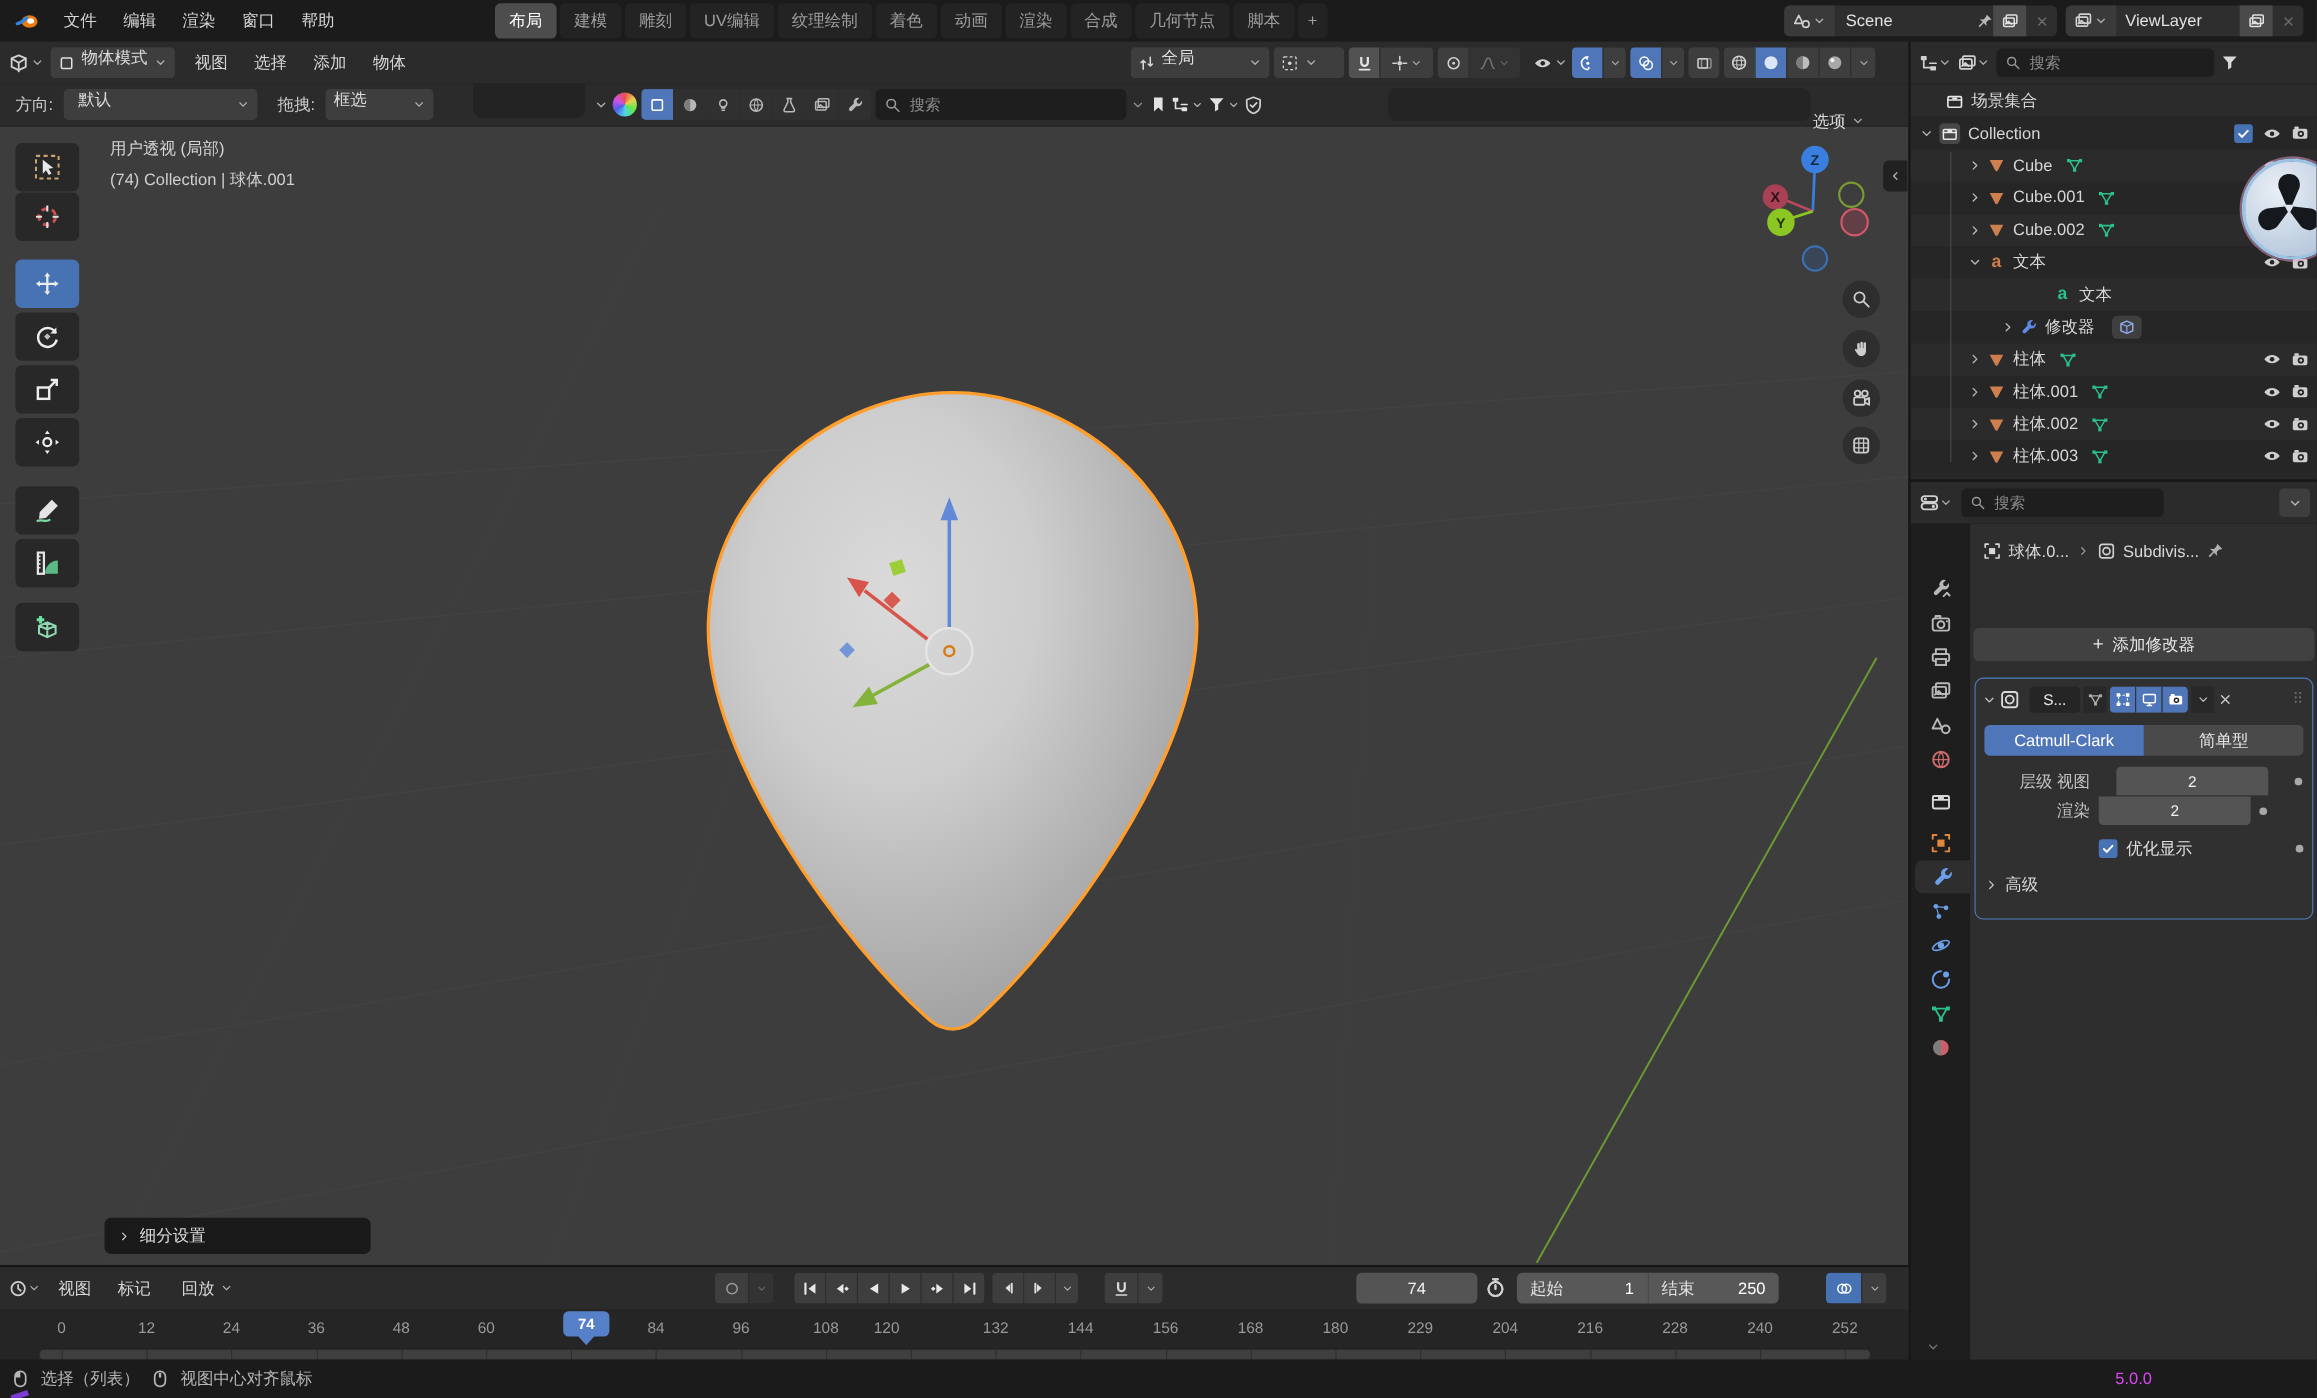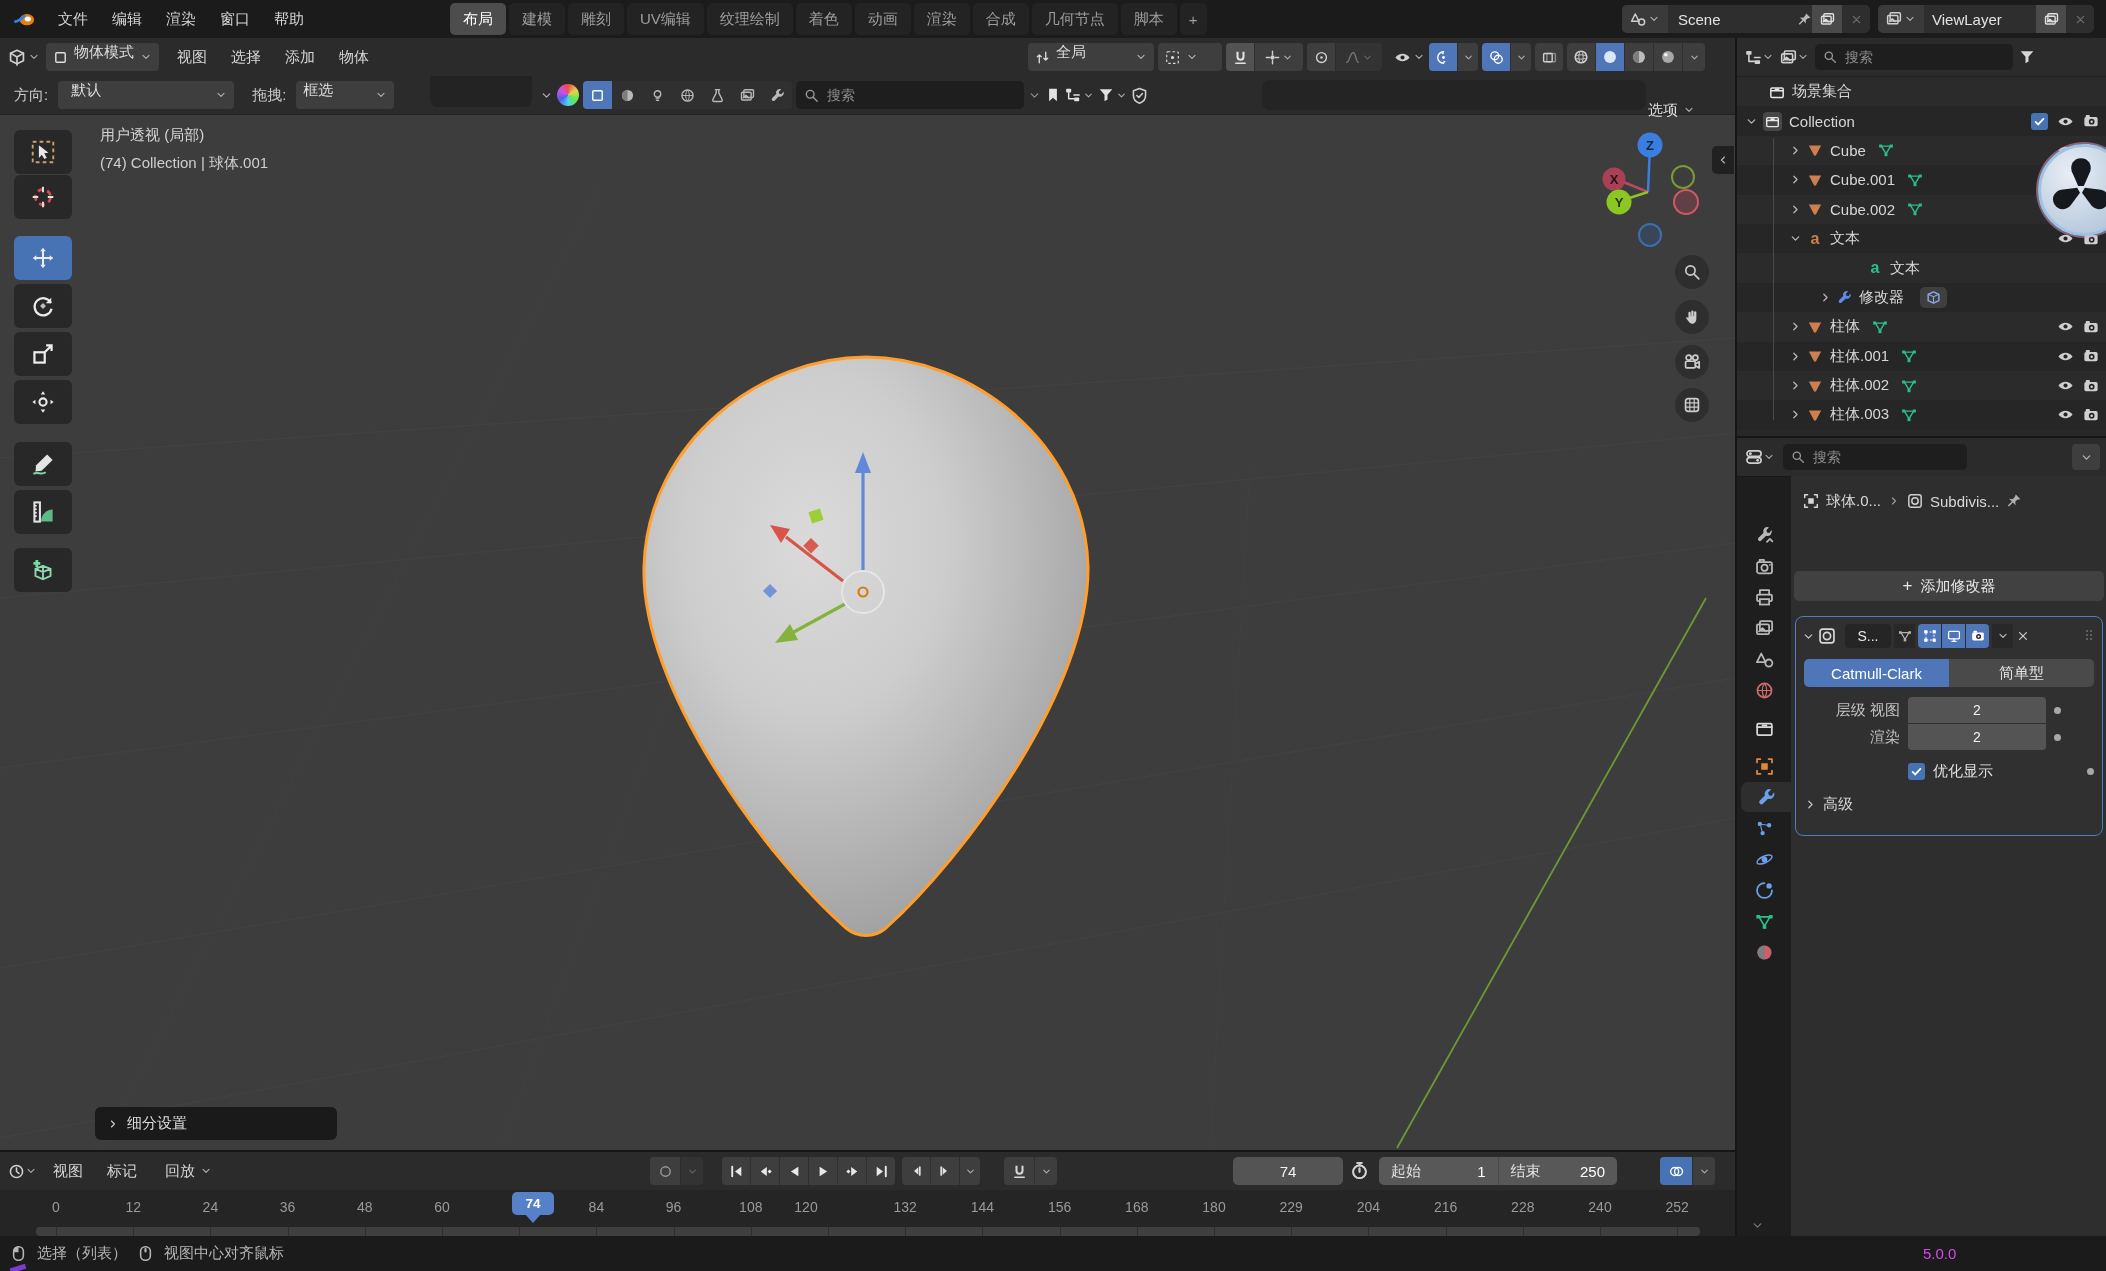--- a/index.html
+++ b/index.html
@@ -1372,21 +1372,21 @@
                   <circle cx="5" cy="11" r="1"></circle>
                   <circle cx="9" cy="11" r="1"></circle>
                 </g>
               </svg>
             </span></span>
   </div>
   <div class="flex" style="padding:4px 8px 0">
     <div style="flex:1;height:28px;background:#4f76b8;border-radius:5px 0 0 5px;display:flex;align-items:center;justify-content:center;color:#fff">Catmull-Clark</div>
     <div style="flex:1;height:28px;background:#4a4a4a;border-radius:0 5px 5px 0;display:flex;align-items:center;justify-content:center;color:#e4e4e4">简单型</div>
   </div>
-  <div class="flex" style="padding:10px 8px 0;gap:8px">
+  <div class="flex" style="padding:10px 8px 0;gap:24px">
     <span style="width:96px;text-align:right;color:#c3c3c3">层级 视图</span>
     <span class="valfield" style="width:138px;height:26px;border-radius:4px 4px 0 0">2</span>
     <span class="animdot"></span>
   </div>
   <div class="flex" style="padding:1px 8px 0;gap:8px">
     <span style="width:96px;text-align:right;color:#c3c3c3">渲染</span>
     <span class="valfield" style="width:138px;height:26px;border-radius:0 0 4px 4px">2</span>
     <span class="animdot"></span>
   </div>
   <div class="flex" style="padding:12px 8px 0 112px;gap:8px">

